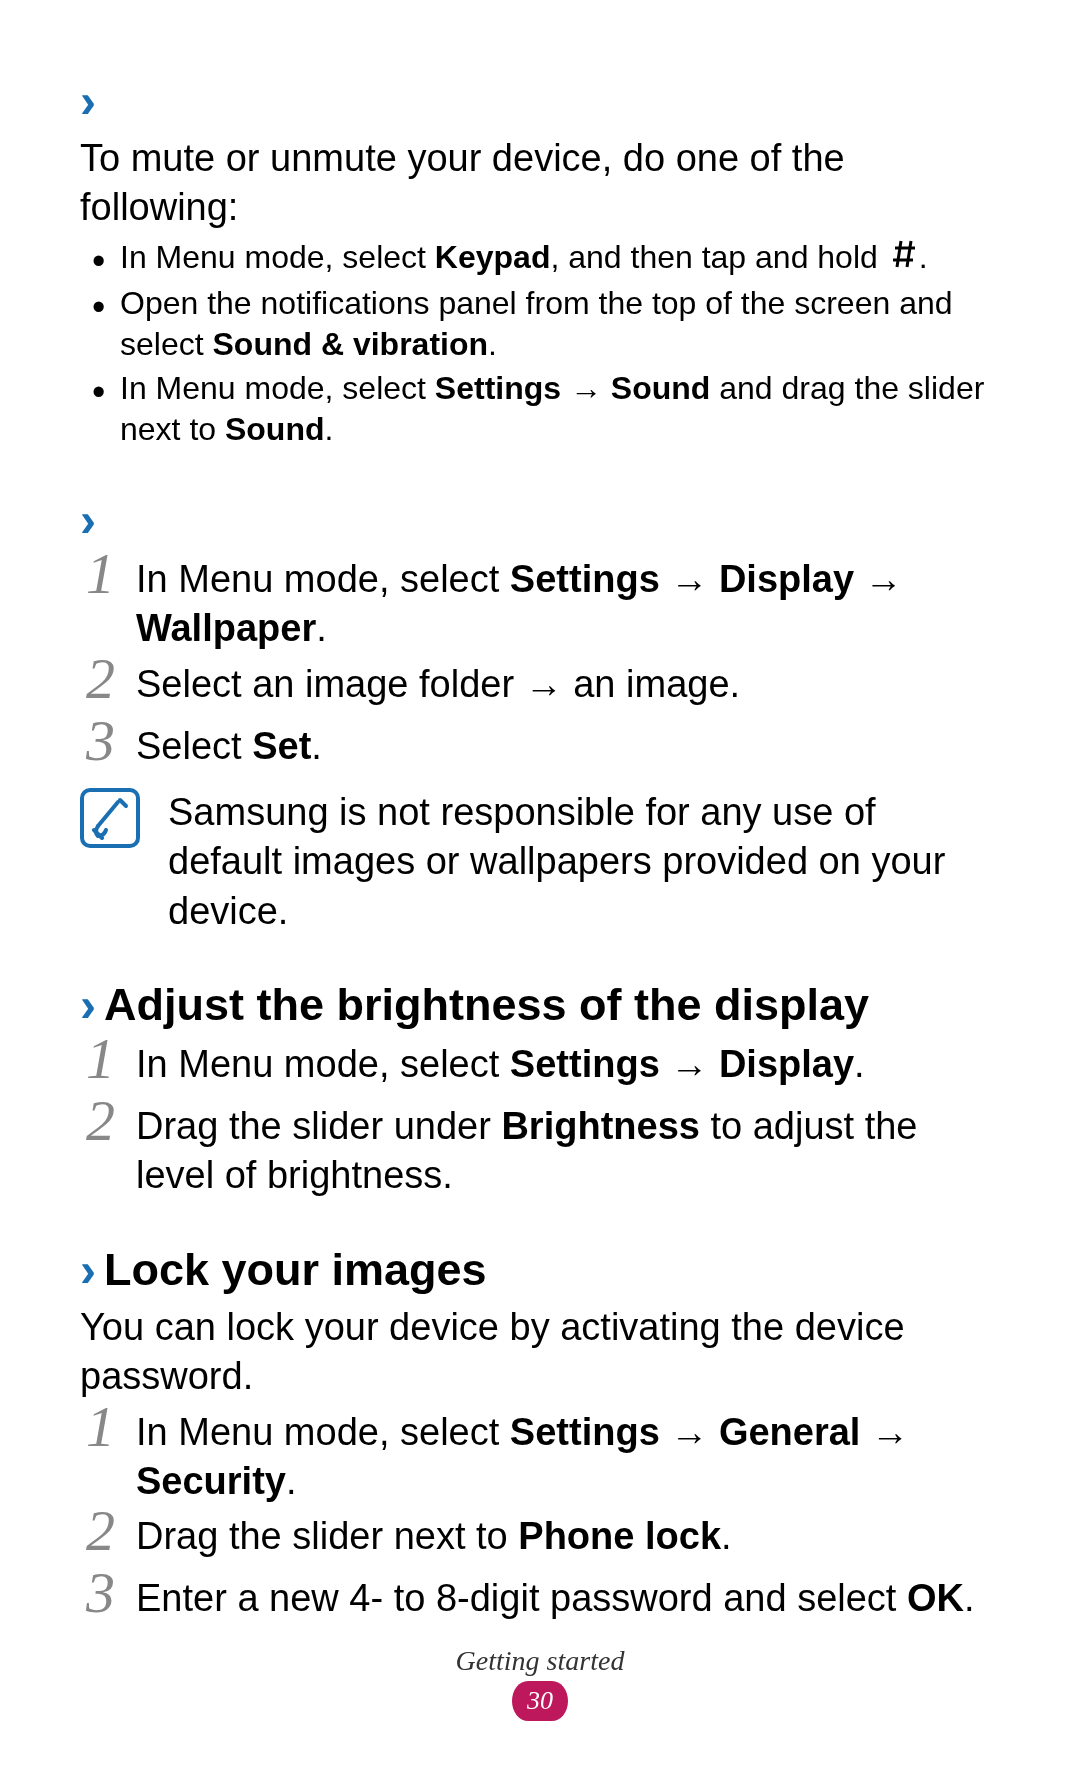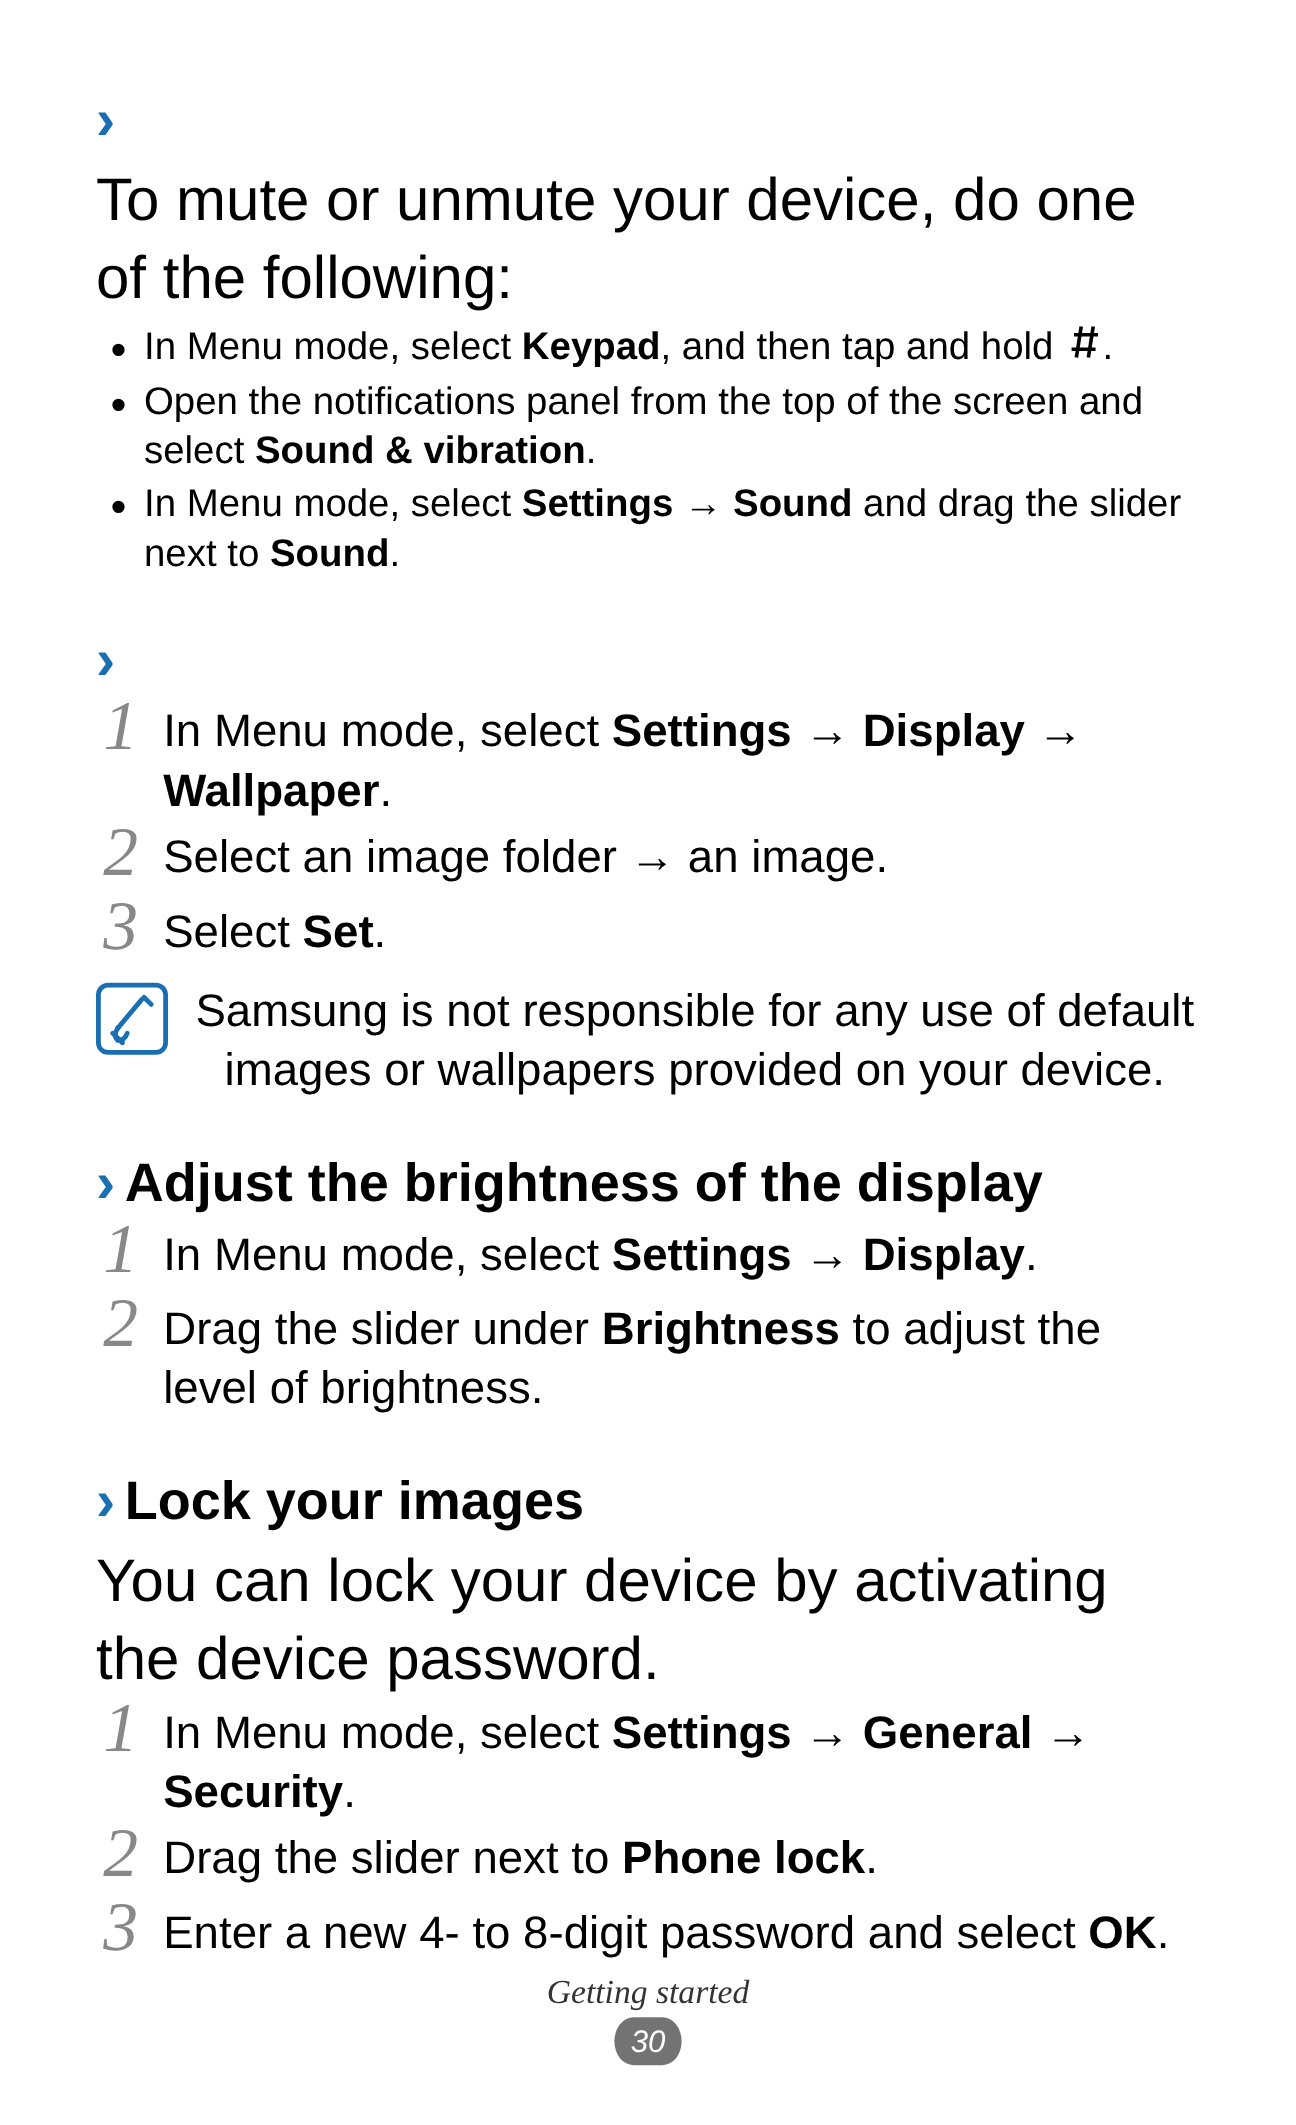--- a/index.html
+++ b/index.html
@@ -22,21 +22,21 @@
   }
   .chev {
     color: #1a6fb3;
     font-weight: 900;
     font-size: 48px;
     margin-right: 8px;
     position: relative;
     top: 1px;
   }
   .intro {
-    font-size: 50px;
+    font-size: 38px;
     line-height: 1.3;
     margin-bottom: 4px;
   }
   .bullets {
     list-style: none;
     padding-left: 0;
     margin-bottom: 36px;
   }
   .bullets li {
     font-size: 32px;
@@ -72,24 +72,23 @@
     color: #888;
     position: absolute;
     left: 6px;
     top: -10px;
     font-weight: 400;
     line-height: 1;
   }
   .note {
     display: flex;
     align-items: flex-start;
-    gap: 18px;
+    gap: 28px;
     margin-top: 10px;
     margin-bottom: 36px;
-    text-align: center;
   }
   .note-icon {
     flex-shrink: 0;
     width: 60px;
     height: 60px;
     background: #fff;
     border: 4px solid #1a6fb3;
     border-radius: 10px;
     display: flex;
     align-items: center;
@@ -115,29 +114,29 @@
     font-style: italic;
     font-size: 28px;
     color: #333;
     font-family: Georgia, "Times New Roman", serif;
     text-align: center;
   }
   .page-badge {
     margin: 4px auto 0;
     width: 56px;
     height: 40px;
-    background: #737373;
+    background: #be185d;
     border-radius: 16px 16px 16px 16px / 20px 20px 20px 20px;
     color: #fff;
     font-size: 26px;
     font-weight: 500;
     display: flex;
     align-items: center;
     justify-content: center;
-    font-family: Liberation Sans, sans-serif;
+    font-family: Liberation Serif, serif;
     font-style: italic;
   }
   .section { margin-bottom: 38px; }
   .steps-wrap { margin-bottom: 10px; }
 </style>
 </head>
 <body>
 
 <div class="section">
   <div class="heading">

